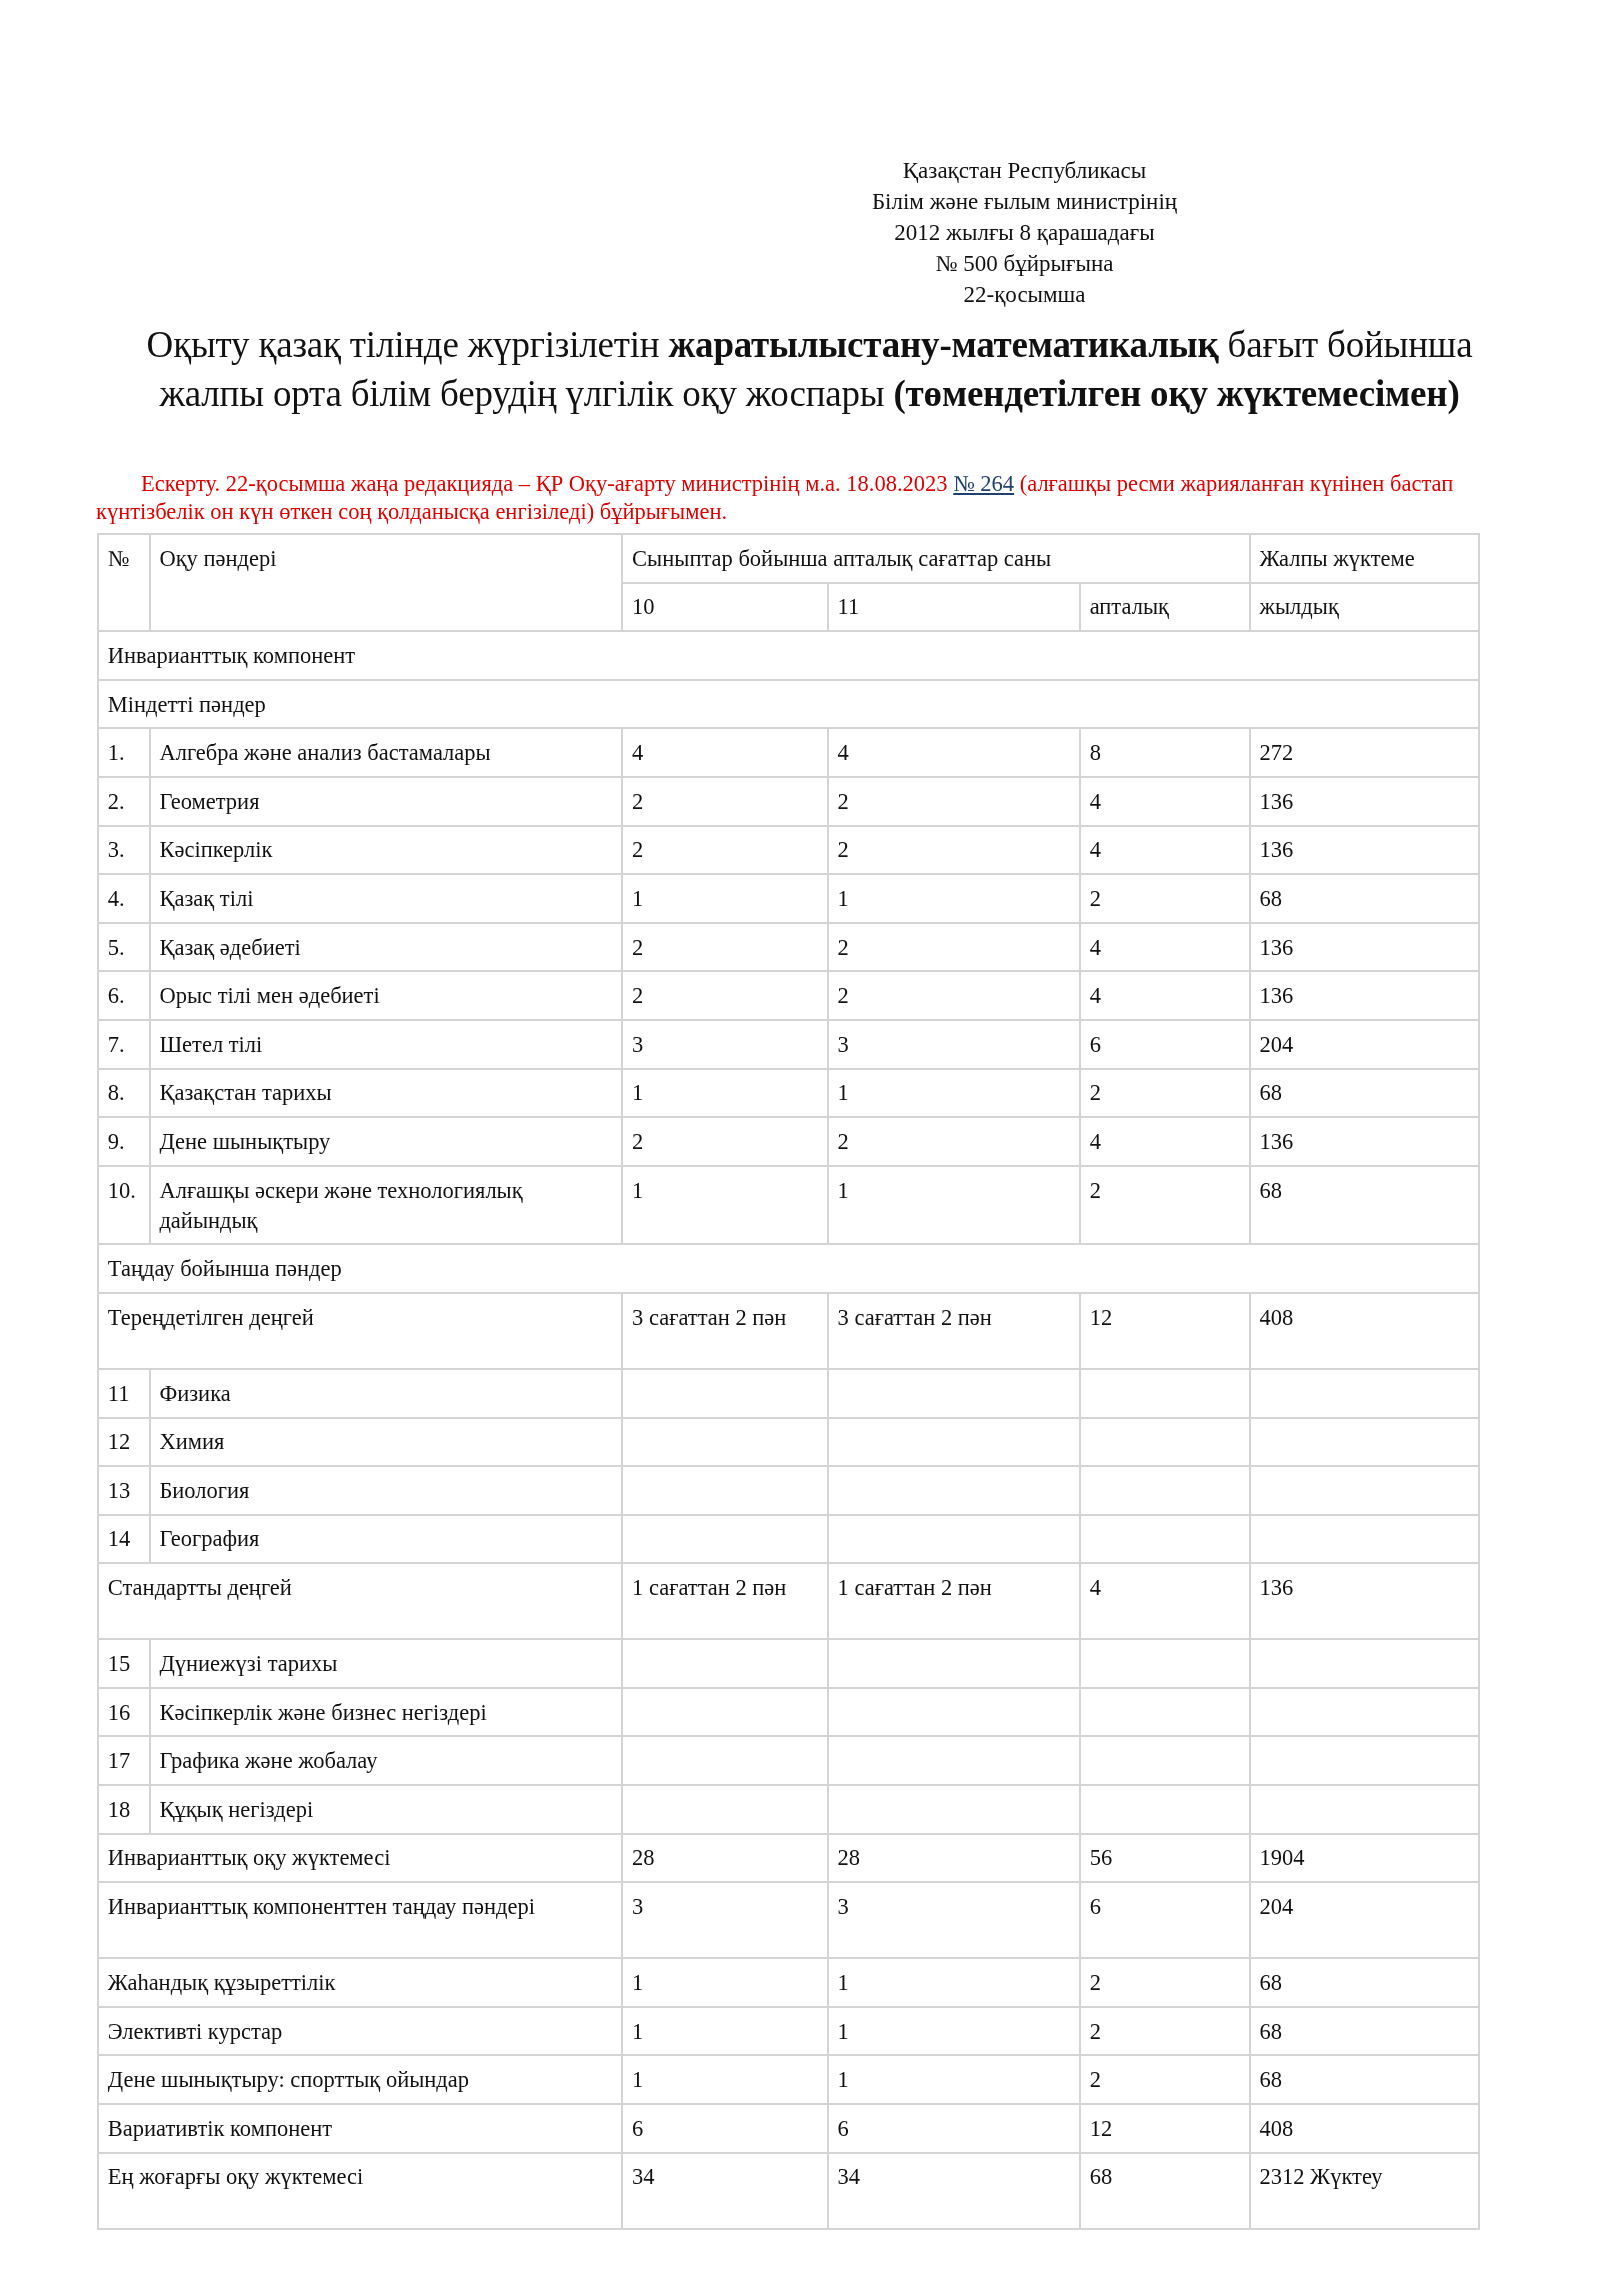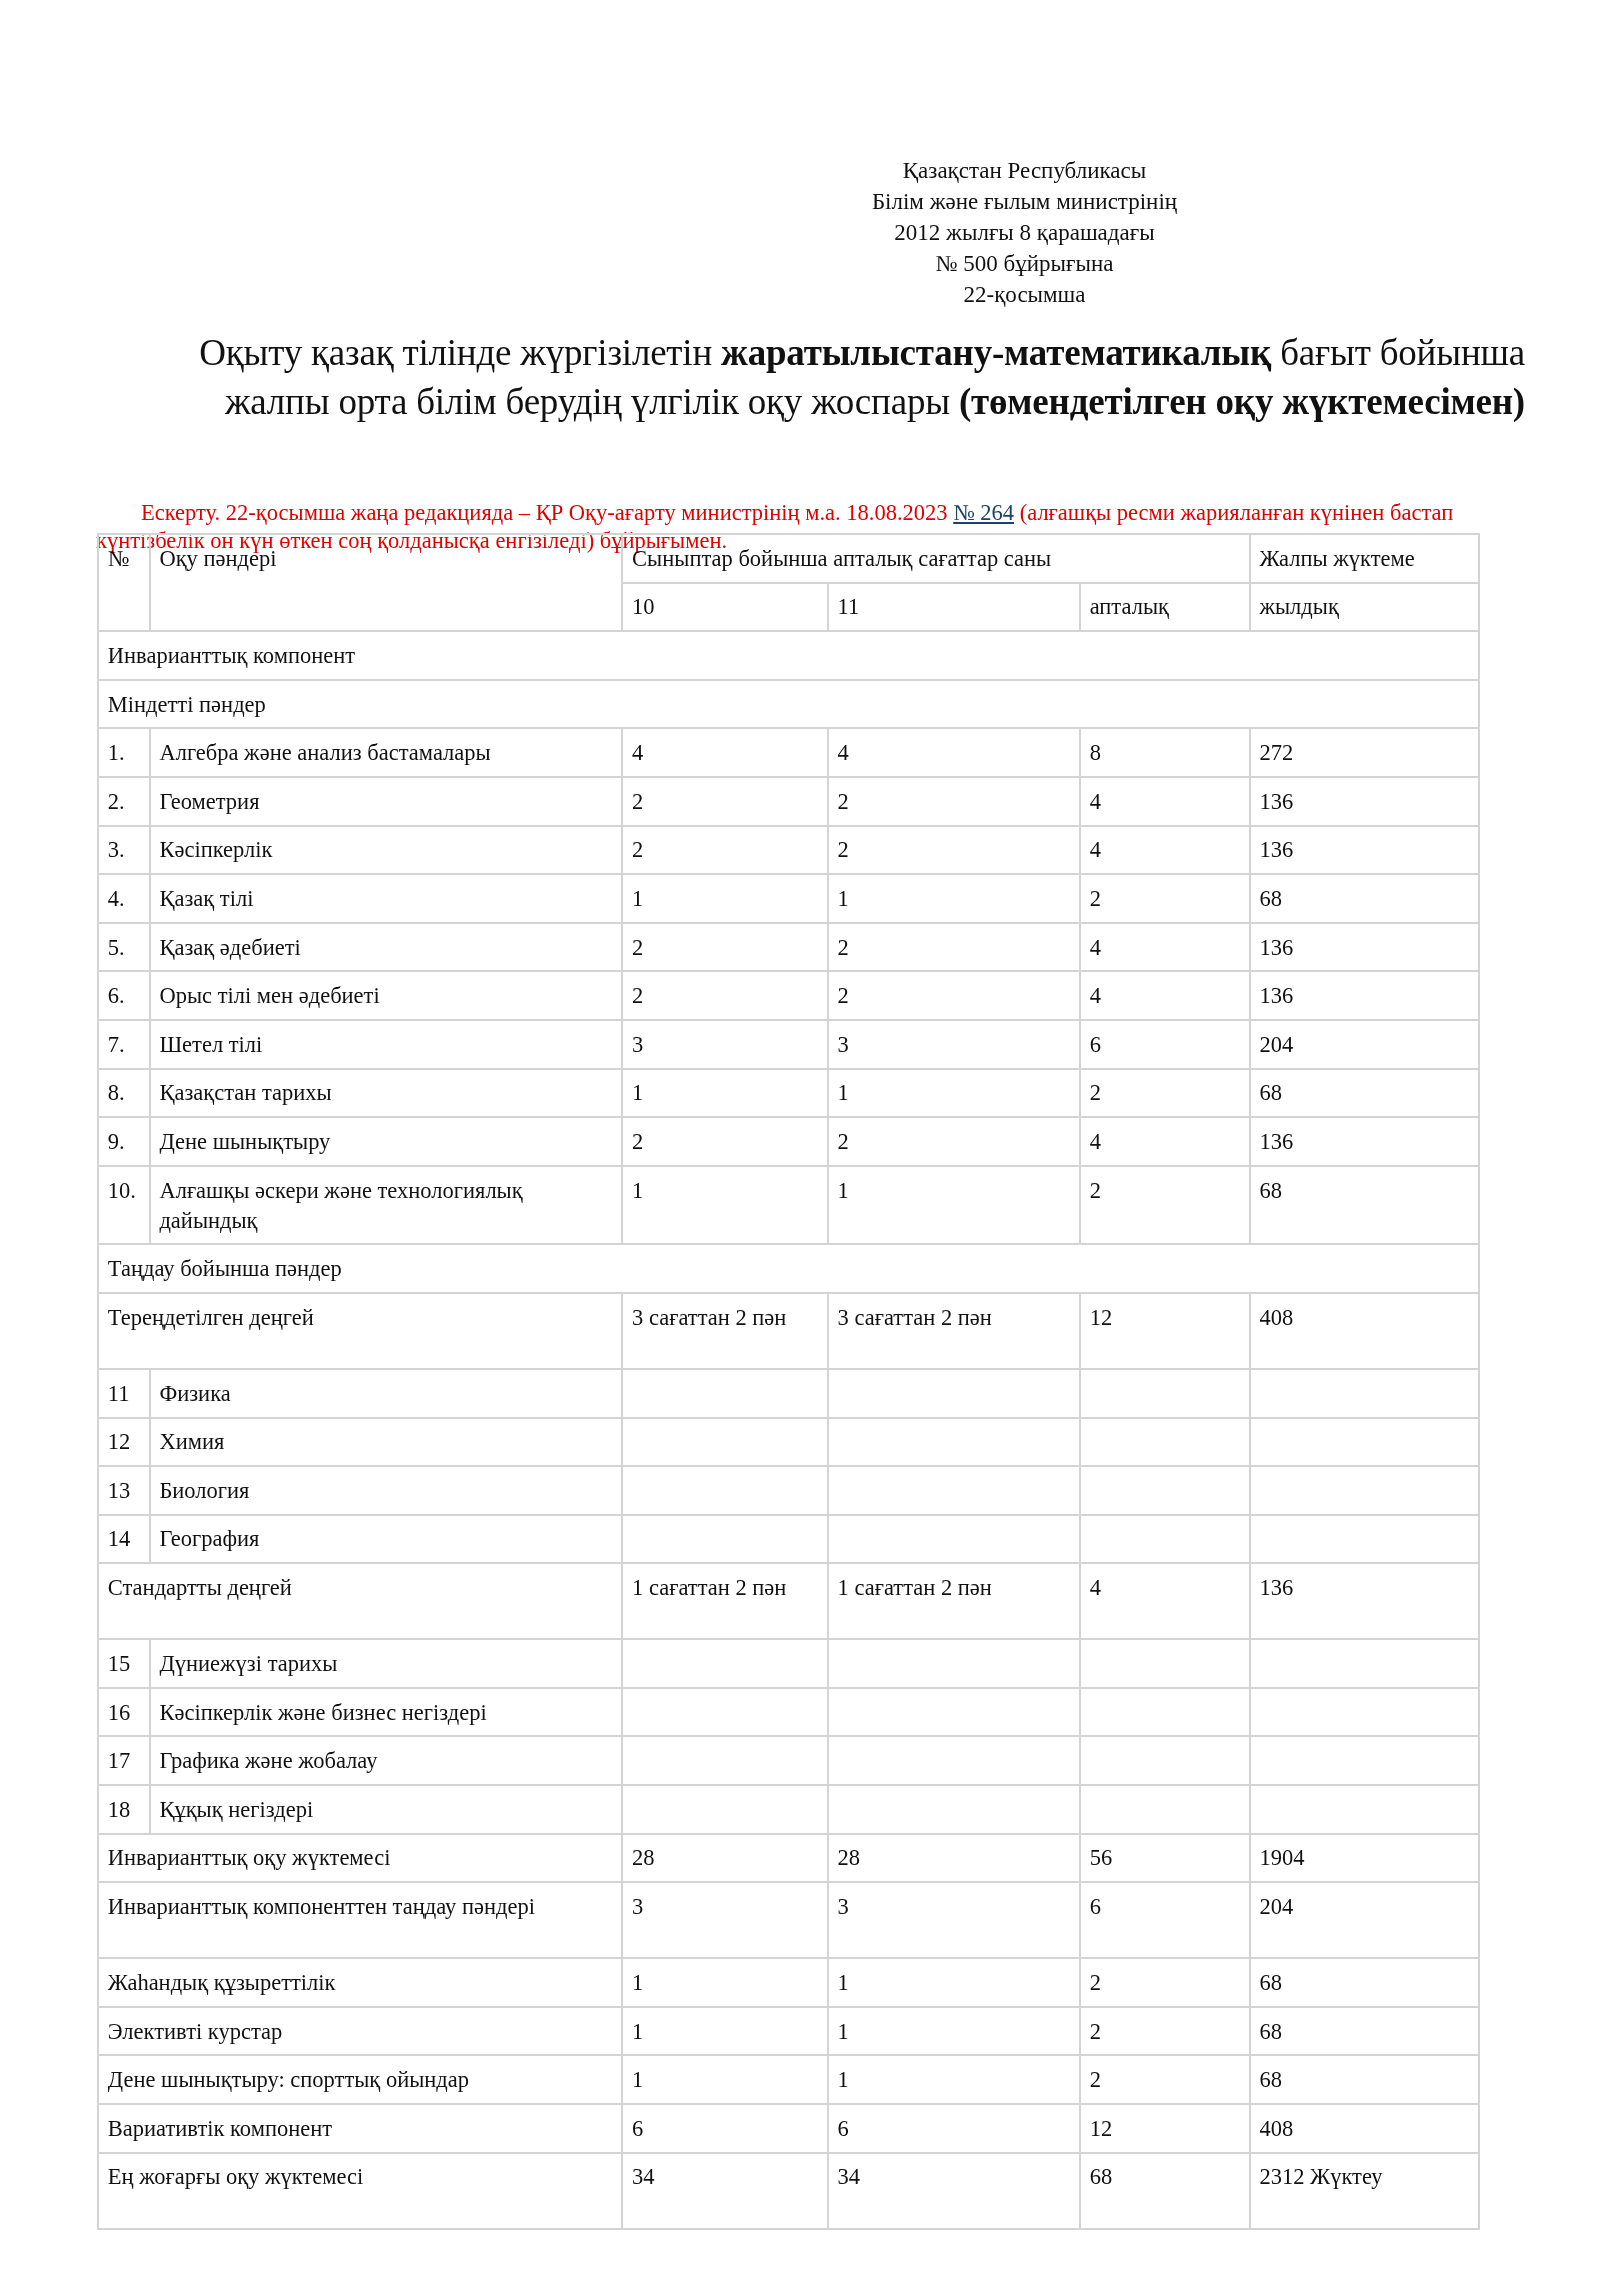--- a/index.html
+++ b/index.html
@@ -27,38 +27,37 @@
     top: 155px;
     width: 441px;
     text-align: center;
     font-size: 23px;
     line-height: 31px;
   }
   .stamp div { white-space: nowrap; }
   .title {
     position: absolute;
     left: 94px;
-    top: 328px;
+    top: 320px;
     width: 1431px;
-    text-align: right;
+    text-align: center;
     font-size: 37px;
     line-height: 49px;
     letter-spacing: -0.2px;
   }
   .title b { font-weight: bold; }
   .note-red {
     position: absolute;
     left: 96px;
     top: 470px;
     width: 1392px;
     color: #e00000;
     font-size: 22.5px;
     line-height: 28px;
     text-indent: 45px;
-    margin-top: 29px;
   }
   .note-red a {
     color: #1f3f6e;
     text-decoration: underline;
   }
   table.plan {
     position: absolute;
     left: 97px;
     top: 533px;
     width: 1383px;

